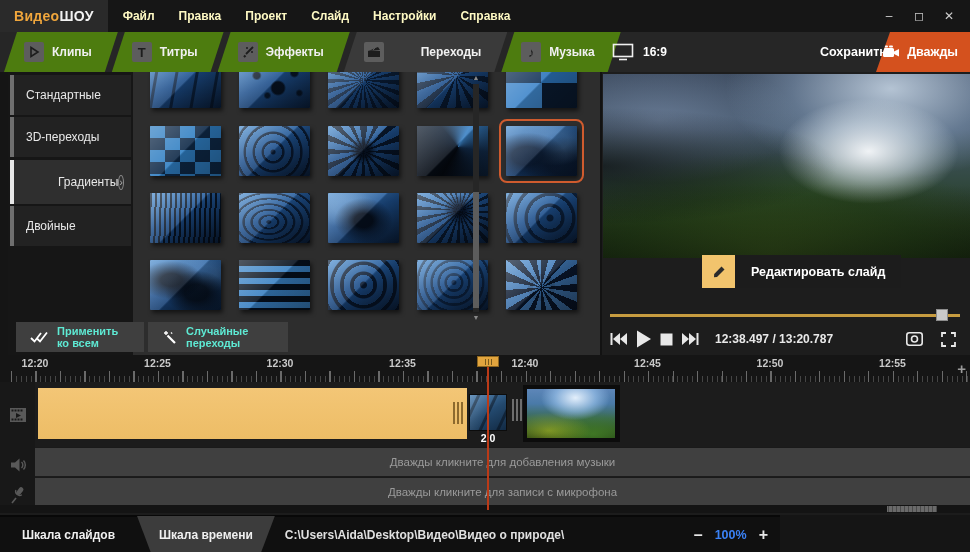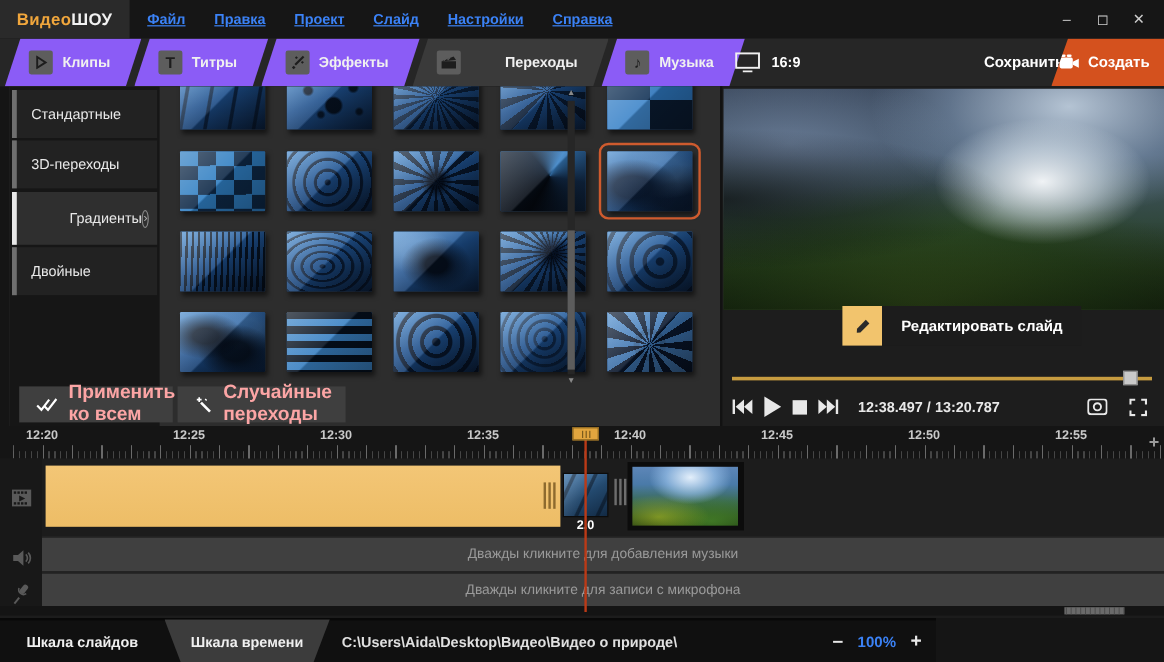--- a/index.html
+++ b/index.html
@@ -5,27 +5,27 @@
   * { margin:0; padding:0; box-sizing:border-box; }
   html,body { background:#000; }
   body { font-family:"Liberation Sans", sans-serif; }
   #app { position:relative; width:970px; height:552px; background:#151515; overflow:hidden; color:#e6e6e6; }
 
   
   #menubar { position:absolute; left:0; top:0; width:970px; height:32px; background:#161616; display:flex; align-items:center; }
   #logo { height:32px; padding:0 14px; background:#2a2a2a; display:flex; align-items:center; font-size:14px; font-weight:bold; letter-spacing:.3px; }
   #logo .lg-orange { color:#f0a63c; }
   #logo .lg-white { color:#f2f2f2; }
-  .menu-item { font-size:12px; font-weight:bold; color:#3b82f6; padding:0 9px; margin-left:6px; cursor:default;text-decoration:underline; }
+  .menu-item { font-size:12px; font-weight:bold; color:#fef9c3; padding:0 9px; margin-left:6px; cursor:default; }
   #win-controls { margin-left:auto; display:flex; align-items:center; gap:8px; padding-right:10px; }
   .win-btn { width:22px; height:20px; color:#cfcfcf; font-size:12px; display:flex; align-items:center; justify-content:center; }
 
   
   #tabbar { position:absolute; left:0; top:32px; width:970px; height:40px; background:#262626; display:flex; }
-  .tab { position:relative; height:40px; display:flex; align-items:center; gap:8px; padding:0 26px 0 20px; background:#8b5cf6; clip-path:polygon(13px 0, 100% 0, calc(100% - 13px) 100%, 0 100%); margin-right:-6px; }
+  .tab { position:relative; height:40px; display:flex; align-items:center; gap:8px; padding:0 26px 0 20px; background:#4d7c0f; clip-path:polygon(13px 0, 100% 0, calc(100% - 13px) 100%, 0 100%); margin-right:-6px; }
   .tab.active { background:#3a3a3a;gap:37px; }
   .tab-icon { width:20px; height:20px; background:#5d5d5d; border-radius:2px; display:flex; align-items:center; justify-content:center; color:#1d1d1d; font-size:13px; font-weight:bold; }
   .tab-label { font-size:12px; font-weight:bold; color:#f0f0f0; white-space:nowrap; }
   #aspect { position:absolute; left:612px; top:32px; height:40px; display:flex; align-items:center; gap:9px; }
   #aspect .asp-label { font-size:12px; font-weight:bold; color:#fff; }
   #save-btn { position:absolute; left:808px; top:32px; height:40px; display:flex; align-items:center; padding:0 12px; font-size:12.5px; font-weight:bold; color:#fff; }
   #create-btn { position:absolute; left:876px; top:32px; width:94px; height:40px; background:#d4511e; clip-path:polygon(14px 0,100% 0,100% 100%,0 100%); display:flex; align-items:center; justify-content:flex-end; gap:7px; padding-right:12px; font-size:12.5px; font-weight:bold; color:#fff; }
 
   
   #left-panel { position:absolute; left:8px; top:72px; width:592px; height:283px; background:#2d2d2d; overflow:hidden; }
@@ -61,21 +61,21 @@
   .p-ripples2::before { background:repeating-radial-gradient(circle at 52% 45%, rgba(4,12,26,.55) 0 2px, transparent 3px 7px); }
   .p-fractal::before { background:repeating-conic-gradient(from 0deg at 50% 55%, rgba(6,14,30,.85) 0 14deg, rgba(90,150,210,.5) 14deg 28deg), radial-gradient(circle at 50% 55%, transparent 0 8px, rgba(6,14,30,.5) 9px 13px, transparent 14px); }
 
   
   #grid-scroll { position:absolute; left:463px; top:2px; width:10px; height:248px; }
   #grid-scroll .arrow { position:absolute; left:0; width:10px; color:#8a8a8a; font-size:7px; text-align:center; }
   #grid-scroll .track { position:absolute; left:2px; top:10px; width:6px; height:228px; background:#262626; }
   #grid-scroll .handle { position:absolute; left:2px; top:118px; width:6px; height:116px; background:#5c5c5c; }
 
   
-  .panel-btn { position:absolute; top:250px; height:30px; background:#3f3f3f; display:flex; align-items:center; gap:9px; padding:0 14px; font-size:16px; font-weight:bold; color:#fca5a5; }
+  .panel-btn { position:absolute; top:250px; height:30px; background:#3f3f3f; display:flex; align-items:center; gap:9px; padding:0 14px; font-size:11px; font-weight:bold; color:#5eead4; }
   #apply-all-btn { left:8px; width:128px; }
   #random-btn { left:140px; width:140px; }
 
   
   #right-panel { position:absolute; left:600px; top:72px; width:372px; height:283px; background:#1d1d1d; border-left:2px solid #121212; }
   #preview { position:absolute; left:1px; top:2px; width:369px; height:184px; overflow:hidden;
     background:
       radial-gradient(ellipse 120px 70px at 72% 42%, rgba(248,250,252,.95) 0%, rgba(225,235,242,.55) 40%, transparent 75%),
       radial-gradient(ellipse 220px 120px at 78% 8%, rgba(210,225,240,.8) 0%, rgba(150,175,205,.4) 45%, transparent 75%),
       radial-gradient(ellipse 200px 90px at 15% 25%, rgba(130,150,180,.55) 0%, transparent 70%),
@@ -224,21 +224,21 @@
     </div>
   <div id="create-btn">
     <span>
         <svg width="18" height="14" viewBox="0 0 18 14">
           <rect x="1" y="3" width="11" height="9" rx="1.5" fill="#fff"></rect>
           <path d="M12 6.5 L17 4 V11.5 L12 9 Z" fill="#fff"></path>
           <rect x="2" y="0.5" width="4" height="2" rx="1" fill="#fff"></rect>
           <rect x="7" y="0.5" width="4" height="2" rx="1" fill="#fff"></rect>
         </svg>
       </span>
-    <span>Создать</span>
+    <span>Дважды</span>
   </div>
 
   <div id="left-panel">
     <div id="sidebar">
       <div class="side-item" style="top:3px; height:40px;">
         <span>Стандартные</span>
       </div>
       <div class="side-item" style="top:45px; height:40px;">
         <span>3D-переходы</span>
       </div>

